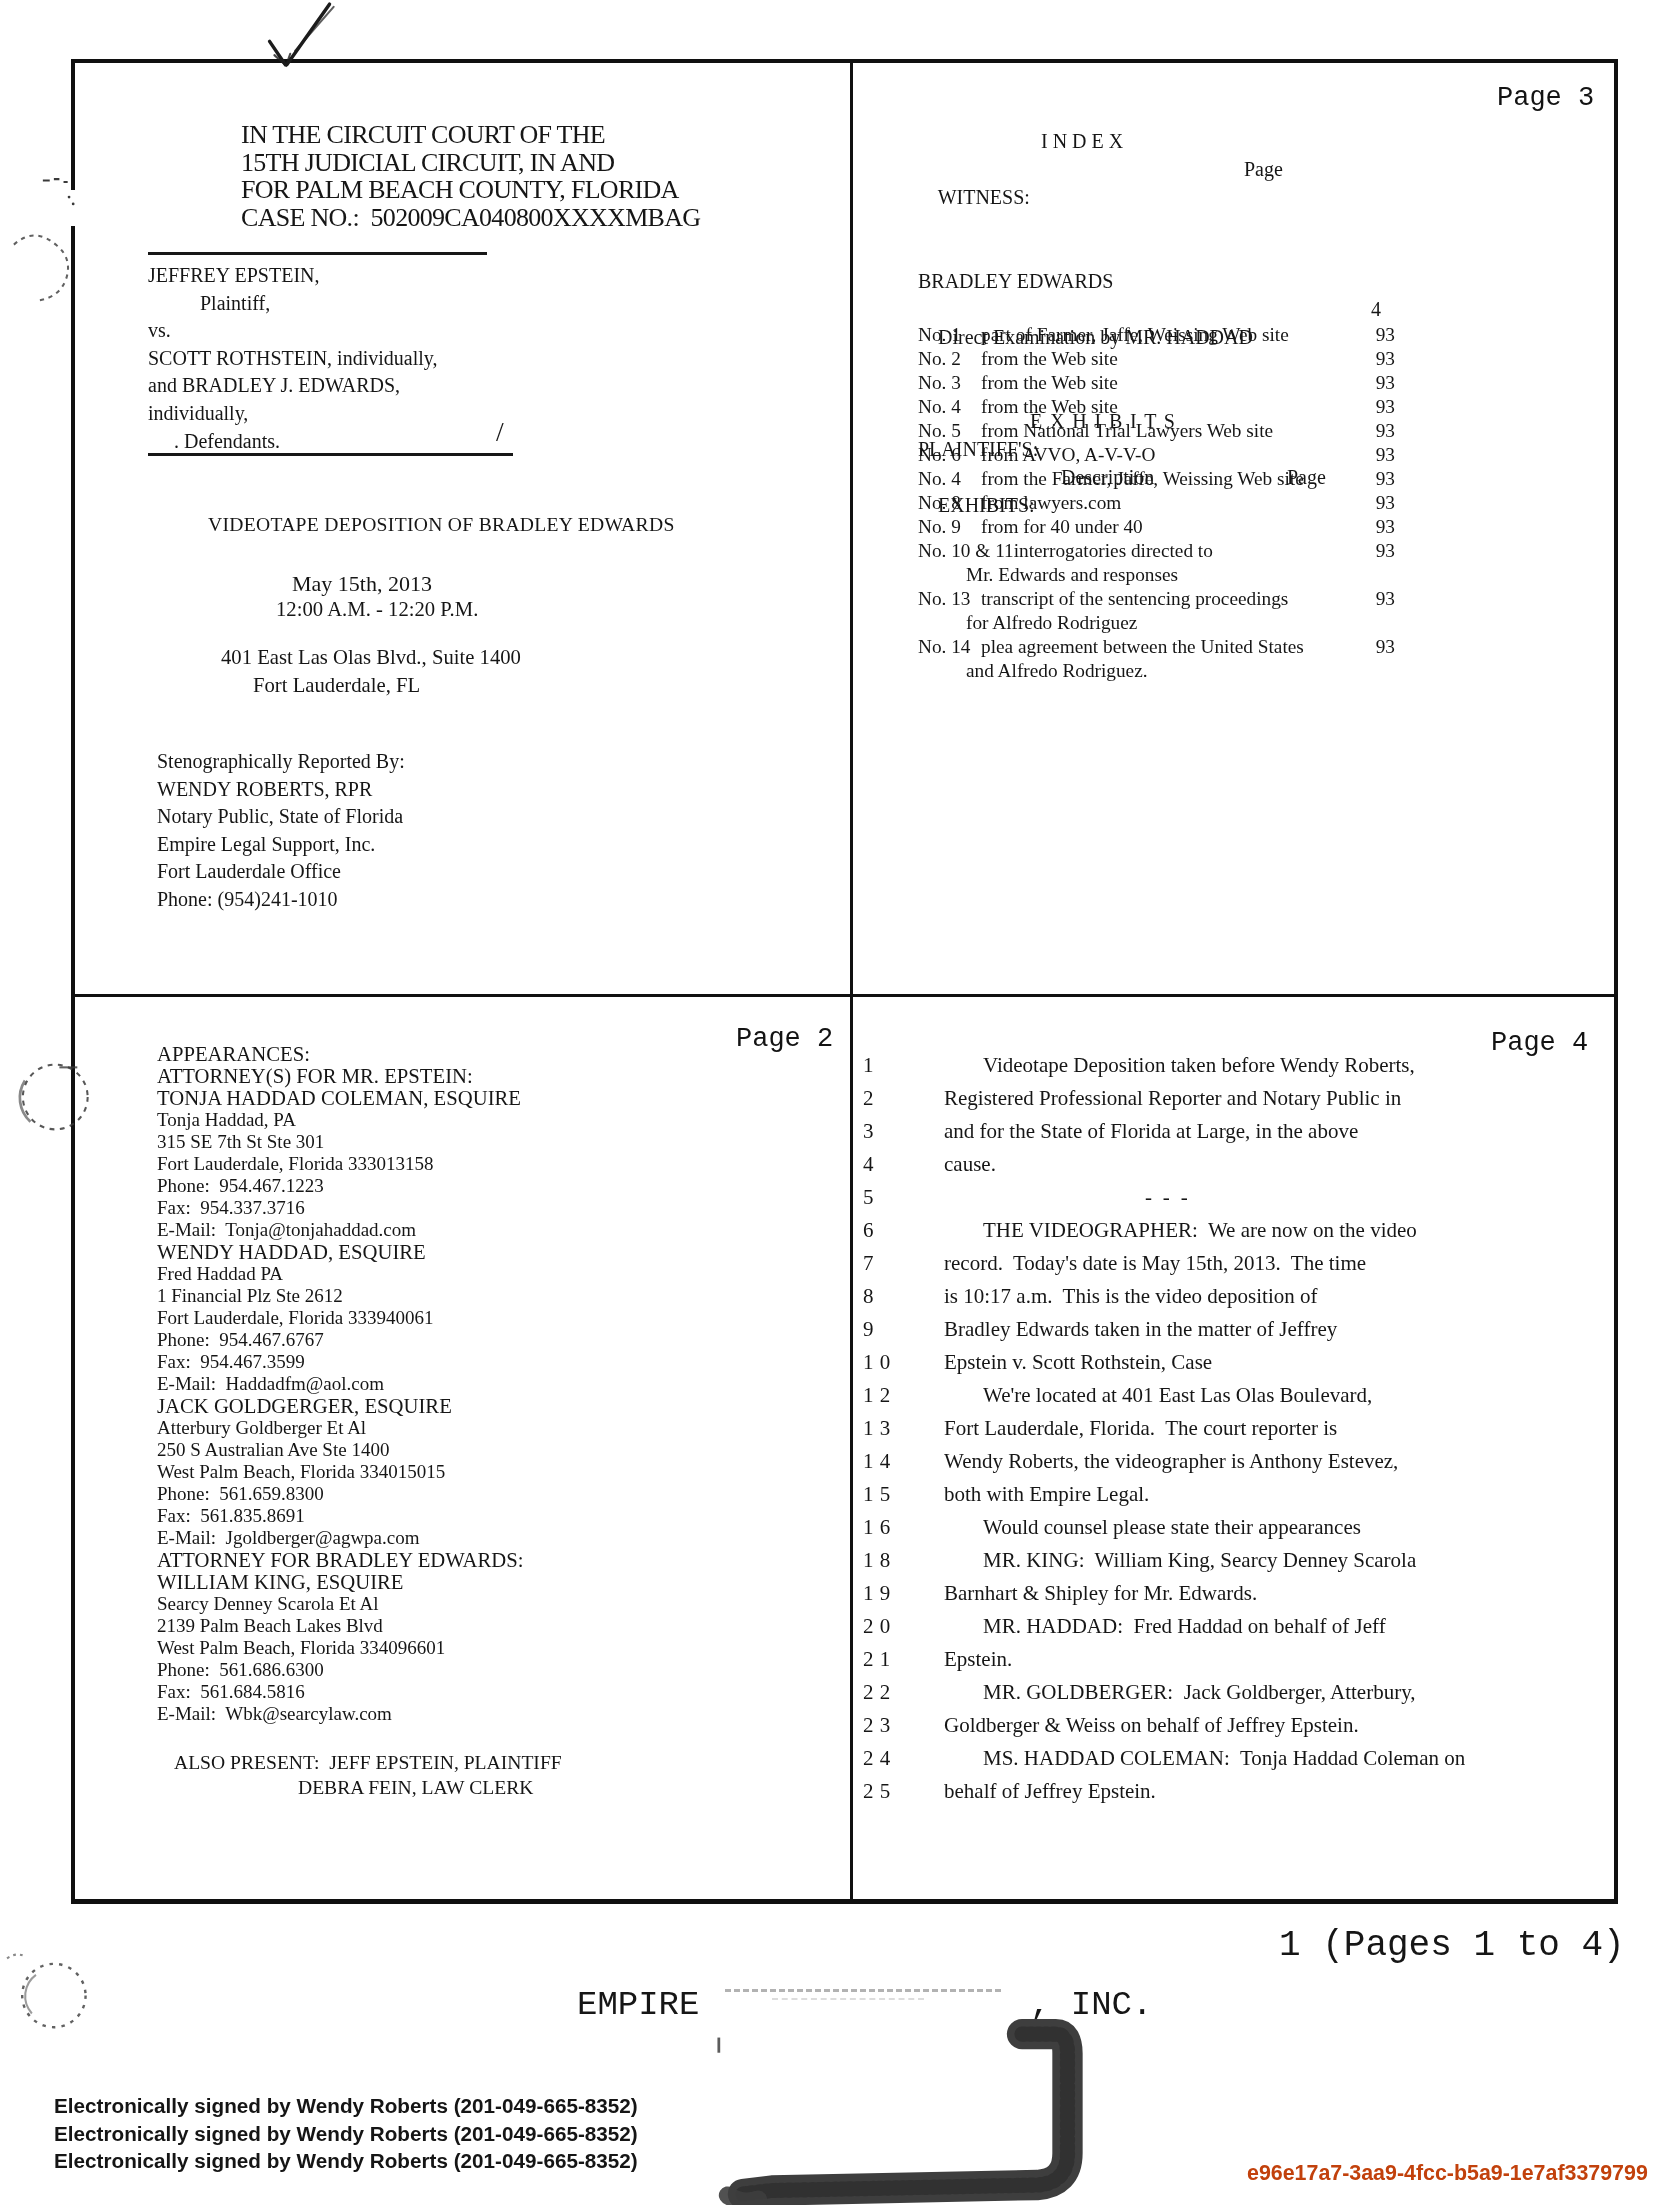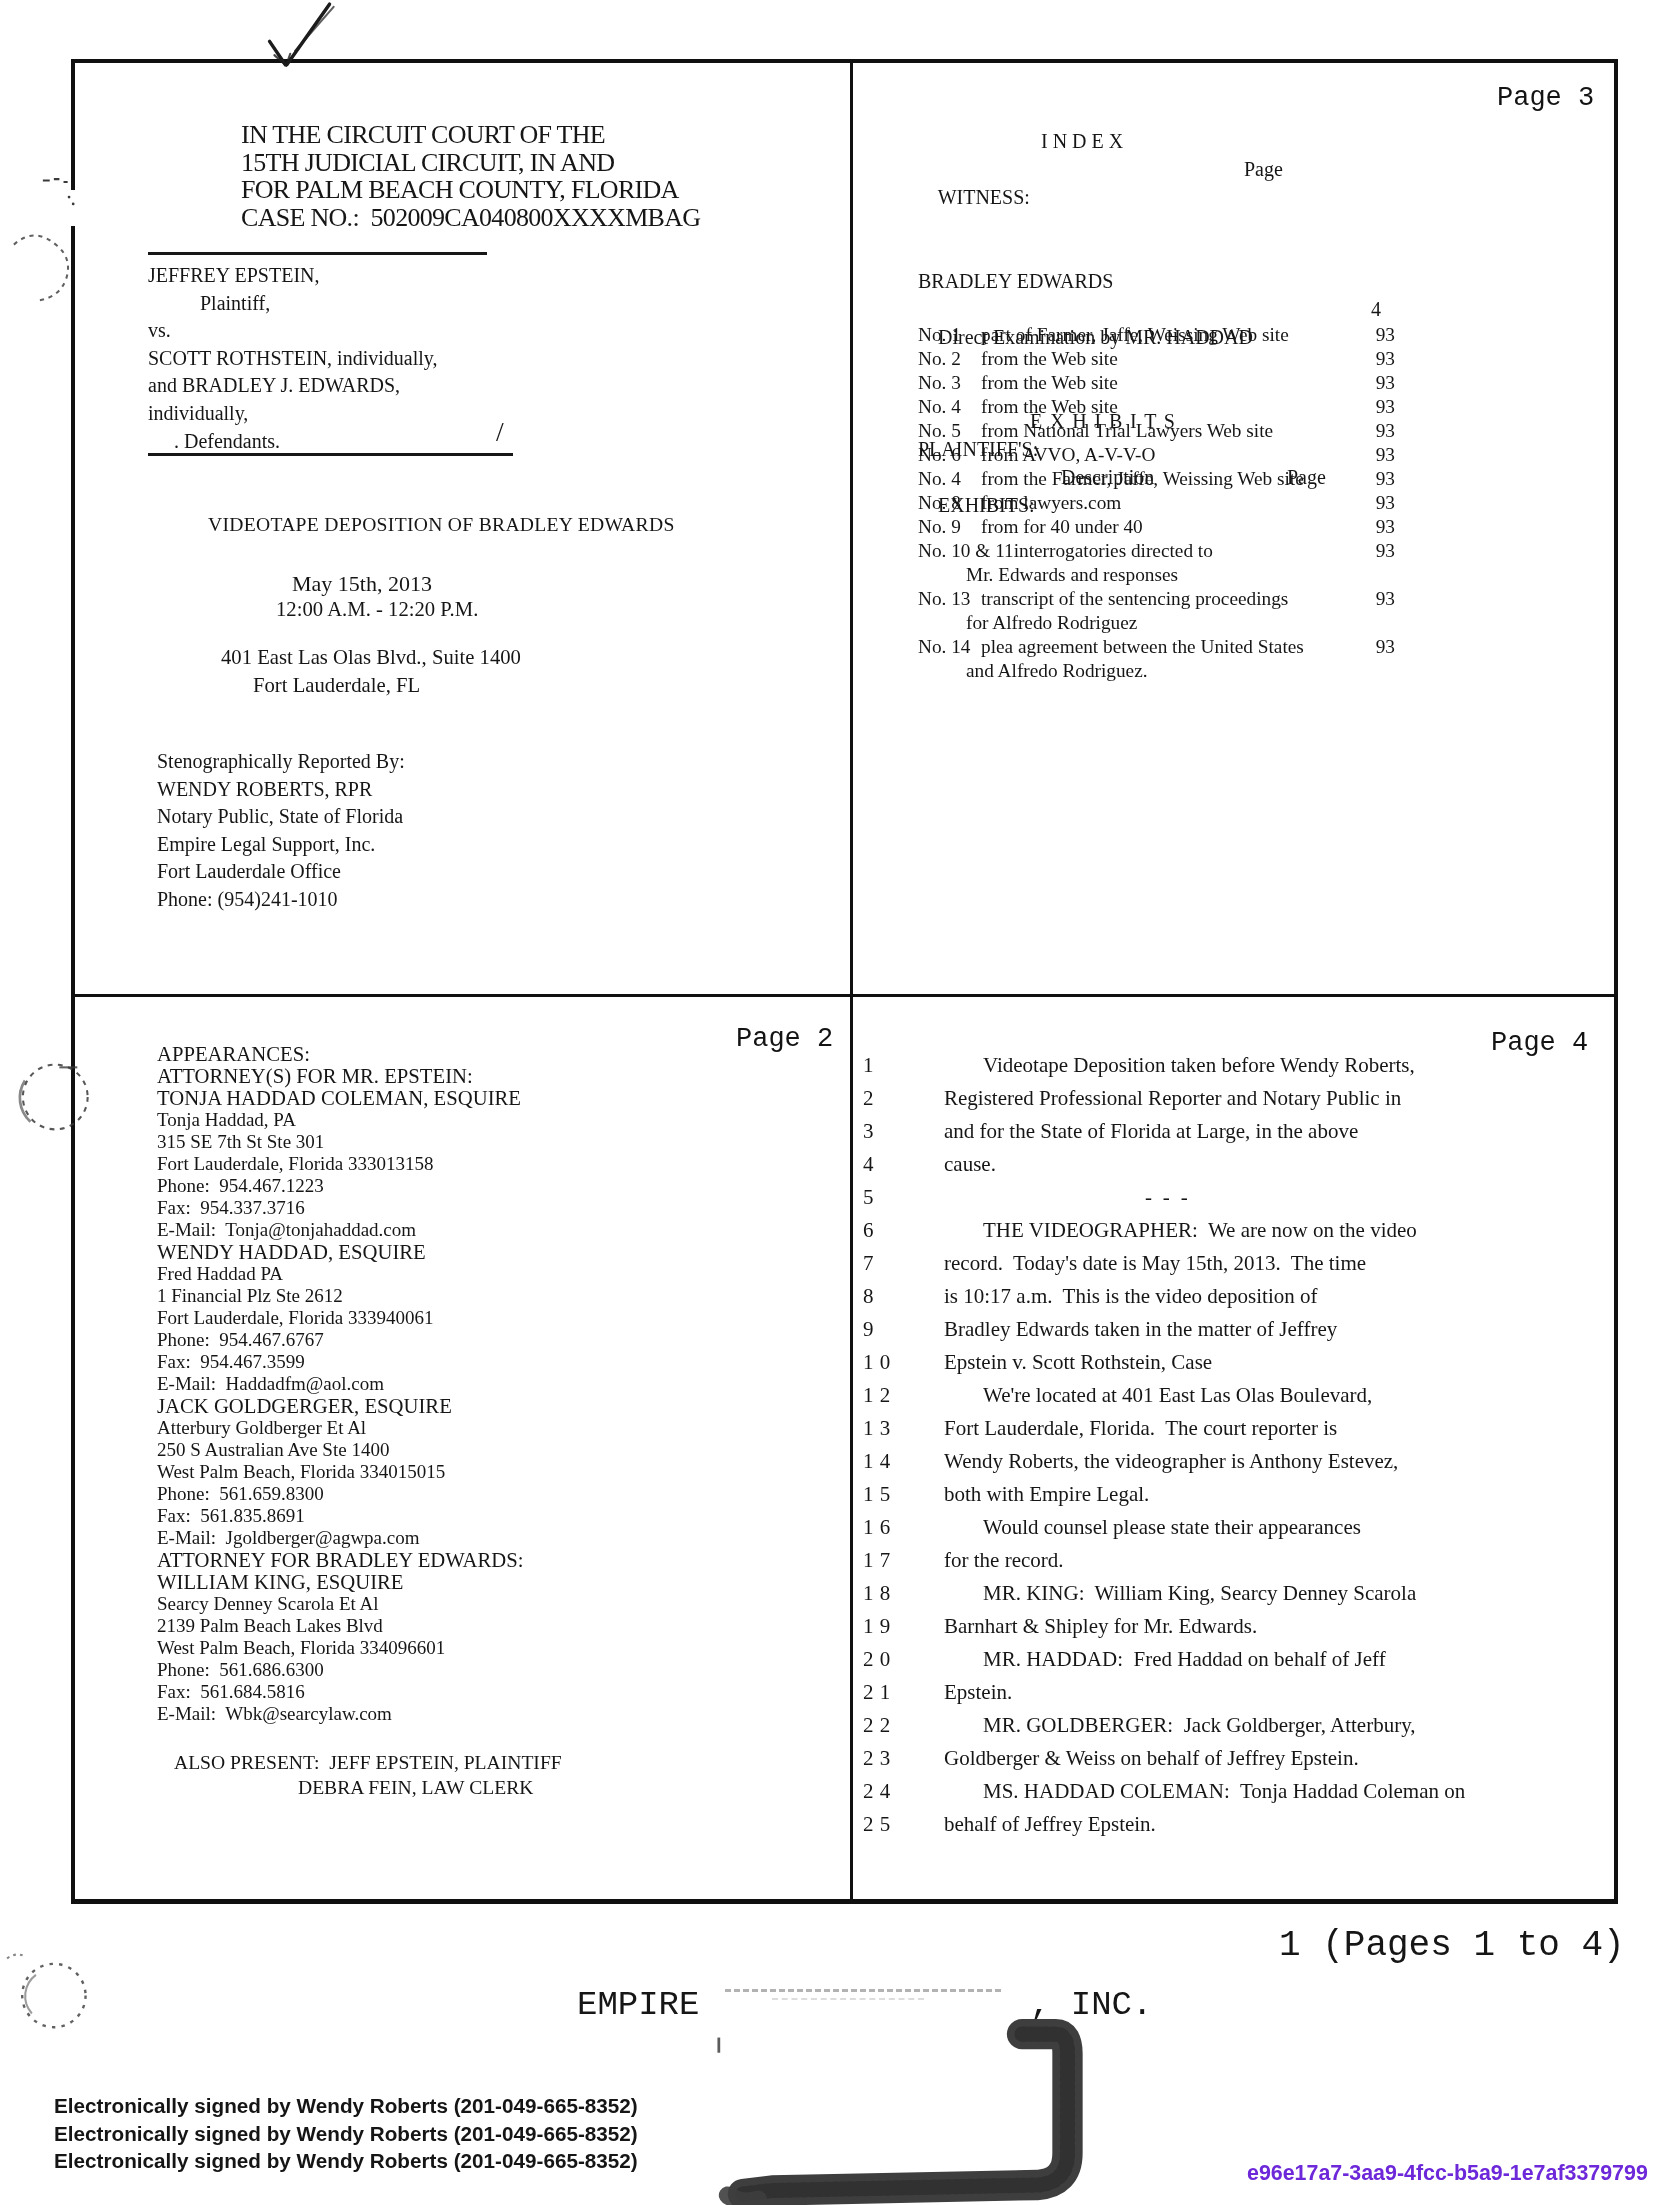--- a/index.html
+++ b/index.html
@@ -54,21 +54,21 @@
   .tline .txt{display:block;}
   .tline .ind1{padding-left:39px;}
   .tline .ind2{padding-left:201px;letter-spacing:2.8px;}
   
   .pagerange{left:1279px;top:1925px;font-family:"Liberation Mono",monospace;font-size:36px;}
   .empire{left:577px;top:1986px;font-family:"Liberation Mono",monospace;font-size:34px;}
   .incword{left:1030px;top:1986px;font-family:"Liberation Mono",monospace;font-size:34px;}
   .smudge1{left:725px;top:1989px;width:276px;height:0;border-top:3.4px dashed #8a8a8a;opacity:.65;}
   .smudge2{left:772px;top:1998px;width:152px;height:0;border-top:2.1px dashed #aaaaaa;opacity:.4;}
   .sig{left:54px;top:2092px;font-family:"Liberation Sans",sans-serif;font-weight:700;font-size:20.7px;line-height:27.6px;color:#151515;}
-  .docid{left:1247px;top:2161px;font-family:"Liberation Sans",sans-serif;font-weight:700;font-size:21.4px;white-space:nowrap;color:#6d28d9;}
+  .docid{left:1247px;top:2161px;font-family:"Liberation Sans",sans-serif;font-weight:700;font-size:21.4px;white-space:nowrap;color:#c2410c;}
   svg.artifacts{position:absolute;left:0;top:0;pointer-events:none;}
 </style>
 </head>
 <body>
 
 <div class="rule" style="left:71px;top:59px;width:1547px;height:4.1px;"></div>
 <div class="rule" style="left:71px;top:59px;width:4.1px;height:131px;"></div>
 <div class="rule" style="left:71px;top:226px;width:4.1px;height:1678px;"></div>
 <div class="rule" style="left:1614px;top:59px;width:4.1px;height:1845px;"></div>
 <div class="rule" style="left:71px;top:1899px;width:1547px;height:4.8px;"></div>
@@ -194,21 +194,20 @@
     <div class="tline"><span class="lnum pre">6</span><span class="txt pre ind1">THE VIDEOGRAPHER:  We are now on the video</span></div>
     <div class="tline"><span class="lnum pre">7</span><span class="txt pre">record.  Today's date is May 15th, 2013.  The time</span></div>
     <div class="tline"><span class="lnum pre">8</span><span class="txt pre">is 10:17 a.m.  This is the video deposition of</span></div>
     <div class="tline"><span class="lnum pre">9</span><span class="txt pre">Bradley Edwards taken in the matter of Jeffrey</span></div>
     <div class="tline"><span class="lnum pre">10</span><span class="txt pre">Epstein v. Scott Rothstein, Case</span></div>
     <div class="tline"><span class="lnum pre">12</span><span class="txt pre ind1">We're located at 401 East Las Olas Boulevard,</span></div>
     <div class="tline"><span class="lnum pre">13</span><span class="txt pre">Fort Lauderdale, Florida.  The court reporter is</span></div>
     <div class="tline"><span class="lnum pre">14</span><span class="txt pre">Wendy Roberts, the videographer is Anthony Estevez,</span></div>
     <div class="tline"><span class="lnum pre">15</span><span class="txt pre">both with Empire Legal.</span></div>
     <div class="tline"><span class="lnum pre">16</span><span class="txt pre ind1">Would counsel please state their appearances</span></div>
-    <div class="tline"><span class="lnum pre">17</span><span class="txt pre">for the record.</span></div>
     <div class="tline"><span class="lnum pre">18</span><span class="txt pre ind1">MR. KING:  William King, Searcy Denney Scarola</span></div>
     <div class="tline"><span class="lnum pre">19</span><span class="txt pre">Barnhart &amp; Shipley for Mr. Edwards.</span></div>
     <div class="tline"><span class="lnum pre">20</span><span class="txt pre ind1">MR. HADDAD:  Fred Haddad on behalf of Jeff</span></div>
     <div class="tline"><span class="lnum pre">21</span><span class="txt pre">Epstein.</span></div>
     <div class="tline"><span class="lnum pre">22</span><span class="txt pre ind1">MR. GOLDBERGER:  Jack Goldberger, Atterbury,</span></div>
     <div class="tline"><span class="lnum pre">23</span><span class="txt pre">Goldberger &amp; Weiss on behalf of Jeffrey Epstein.</span></div>
     <div class="tline"><span class="lnum pre">24</span><span class="txt pre ind1">MS. HADDAD COLEMAN:  Tonja Haddad Coleman on</span></div>
     <div class="tline"><span class="lnum pre">25</span><span class="txt pre">behalf of Jeffrey Epstein.</span></div>
   </div>
 

